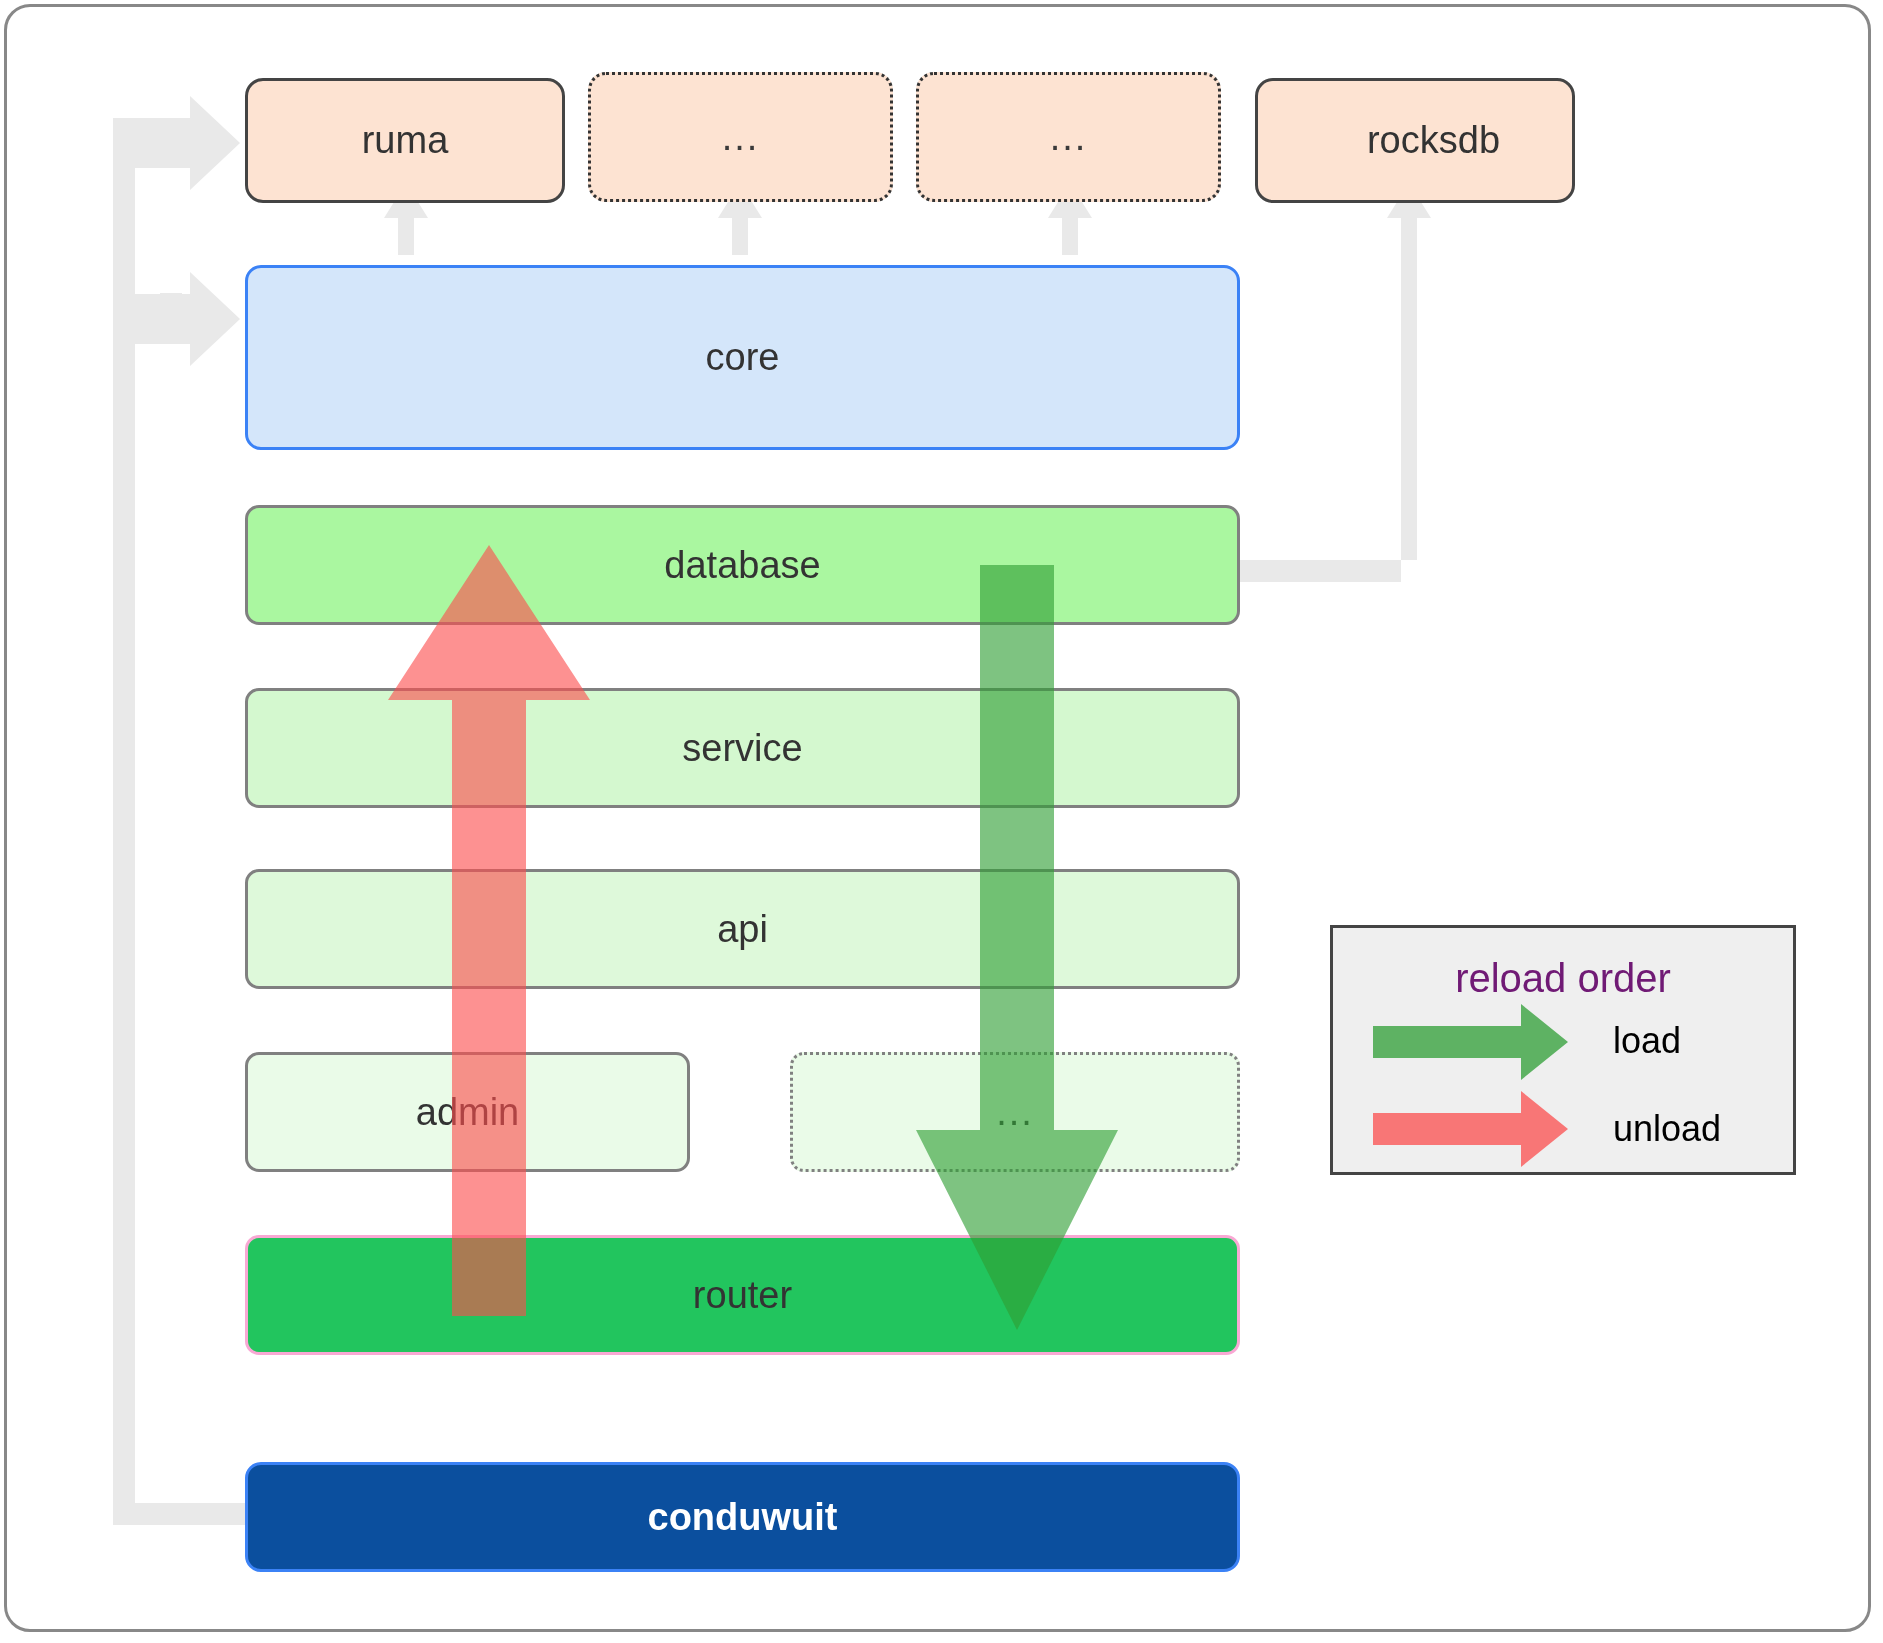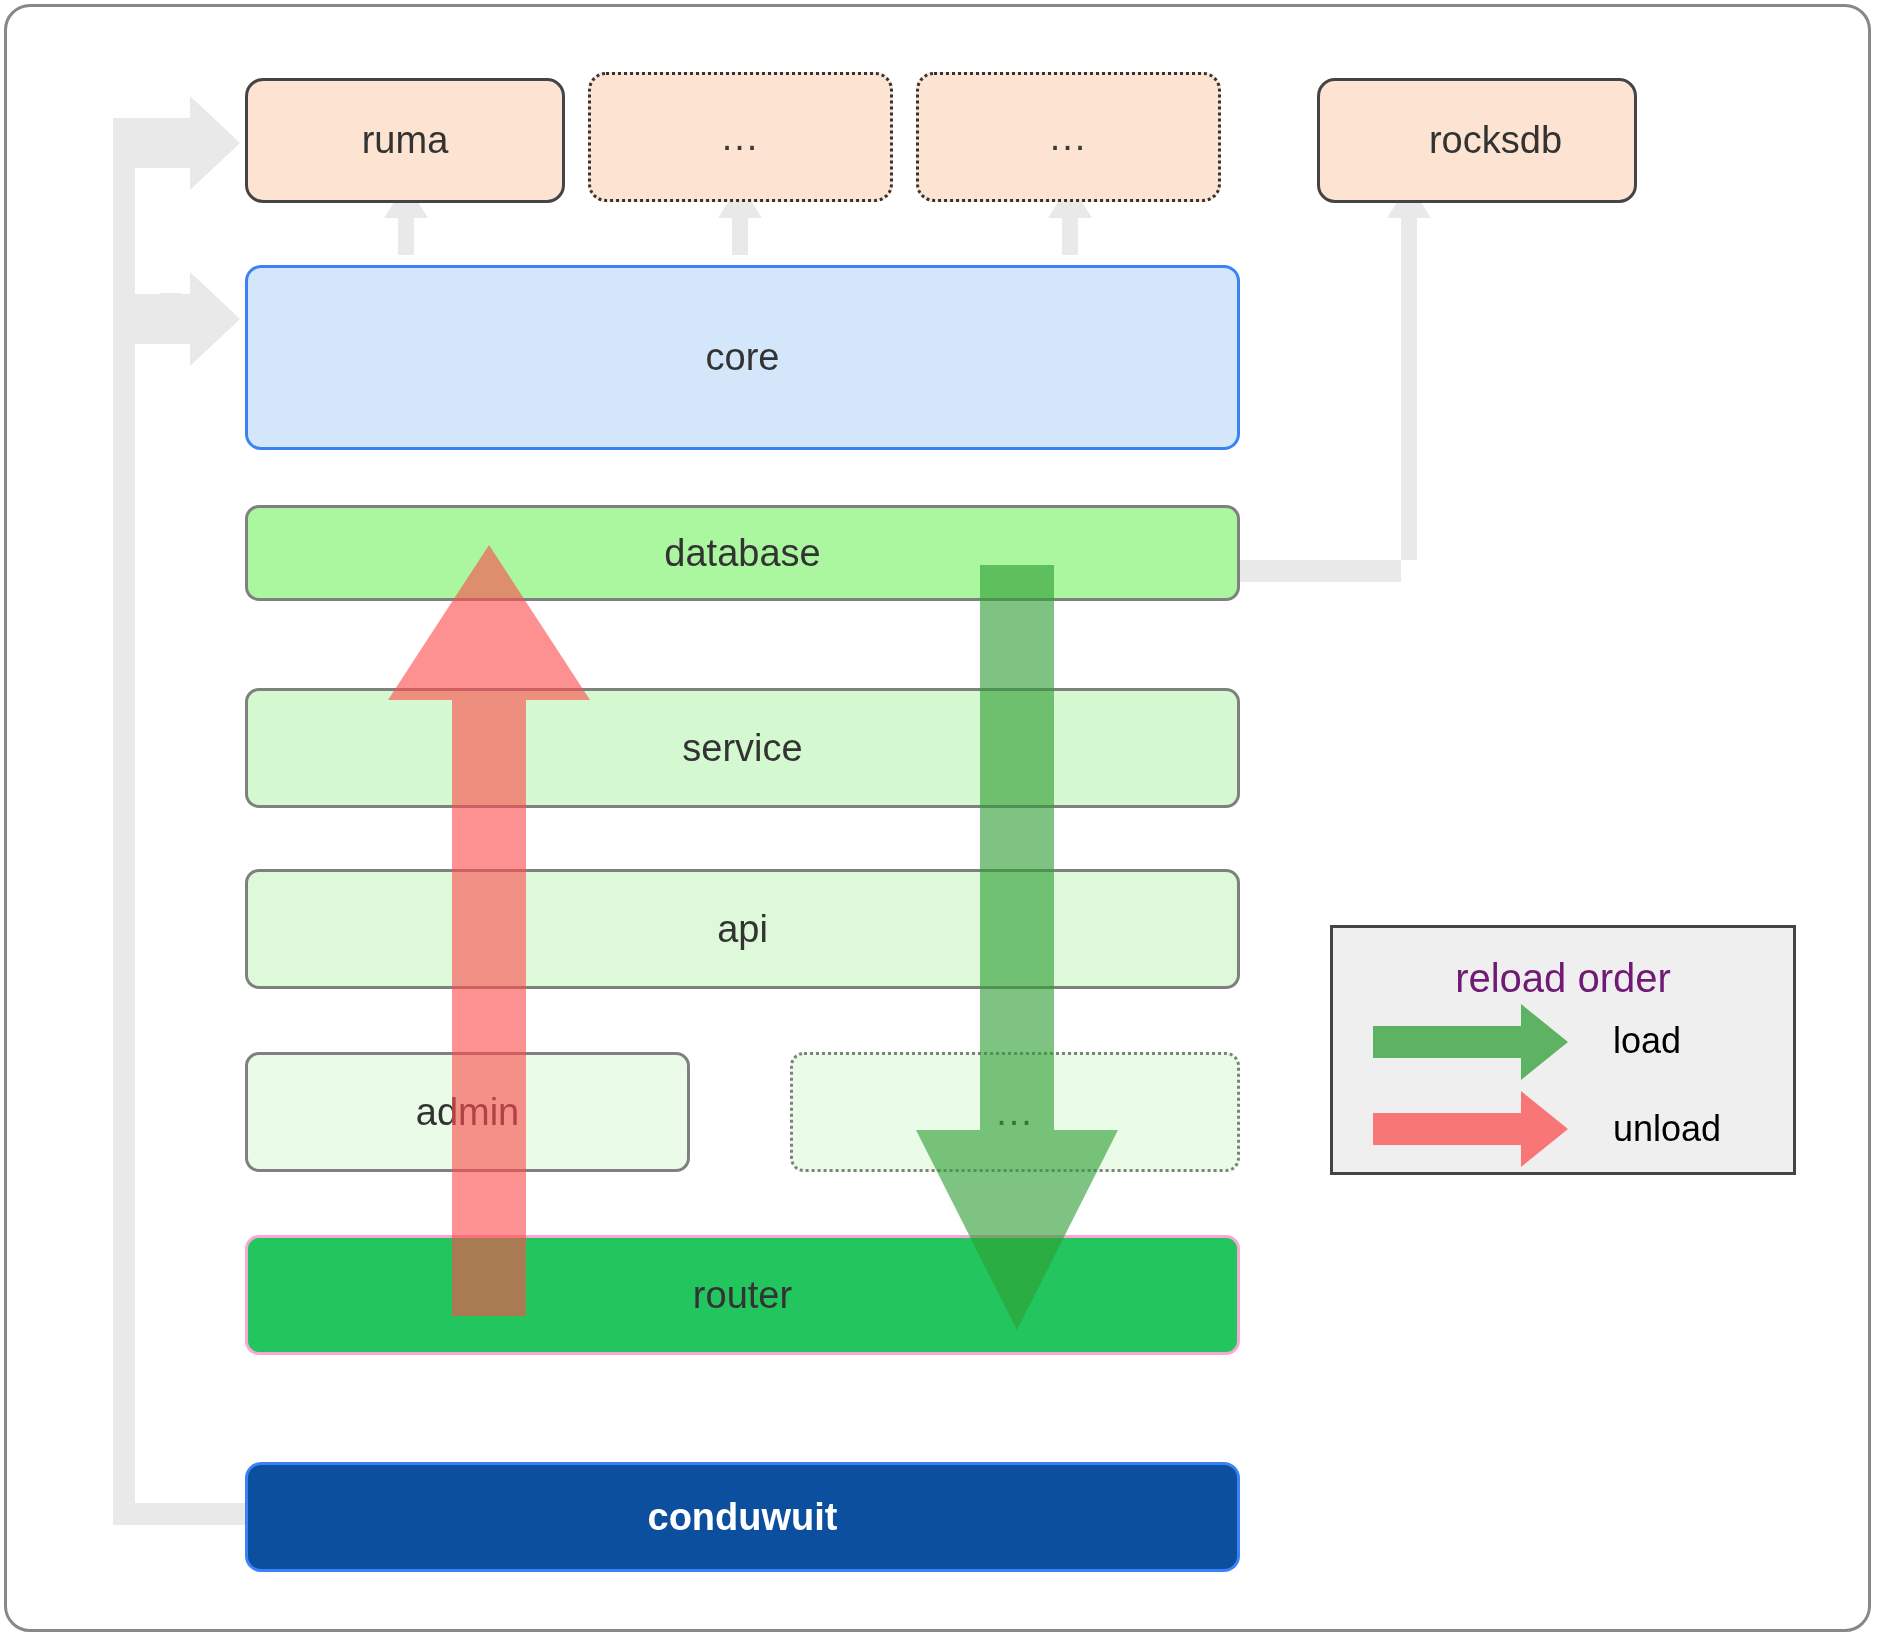--- a/index.html
+++ b/index.html
@@ -162,29 +162,29 @@
   </div>
 
   <div class="node node-dep-dotted z-nodes" style="left:588px; top:72px; width:305px; height:130px;">
     <span class="dots">...</span>
   </div>
 
   <div class="node node-dep-dotted z-nodes" style="left:916px; top:72px; width:305px; height:130px;">
     <span class="dots">...</span>
   </div>
 
-  <div class="node node-dep z-nodes" style="left:1317px; top:78px; width:320px; height:125px;padding-left:37px;">
+  <div class="node node-dep z-nodes" style="left:1255px; top:78px; width:320px; height:125px;padding-left:37px;">
     <span>rocksdb</span>
   </div>
 
   <div class="node node-core z-nodes" style="left:245px; top:265px; width:995px; height:185px;">
     <span>core</span>
   </div>
 
-  <div class="node node-db z-nodes" style="left:245px; top:505px; width:995px; height:96px;">
+  <div class="node node-db z-nodes" style="left:245px; top:505px; width:995px; height:120px;">
     <span>database</span>
   </div>
 
   <div class="node node-api z-nodes" style="left:245px; top:869px; width:995px; height:120px;">
     <span>api</span>
   </div>
 
   <div class="node node-service z-nodes" style="left:245px; top:688px; width:995px; height:120px;">
     <span>service</span>
   </div>

